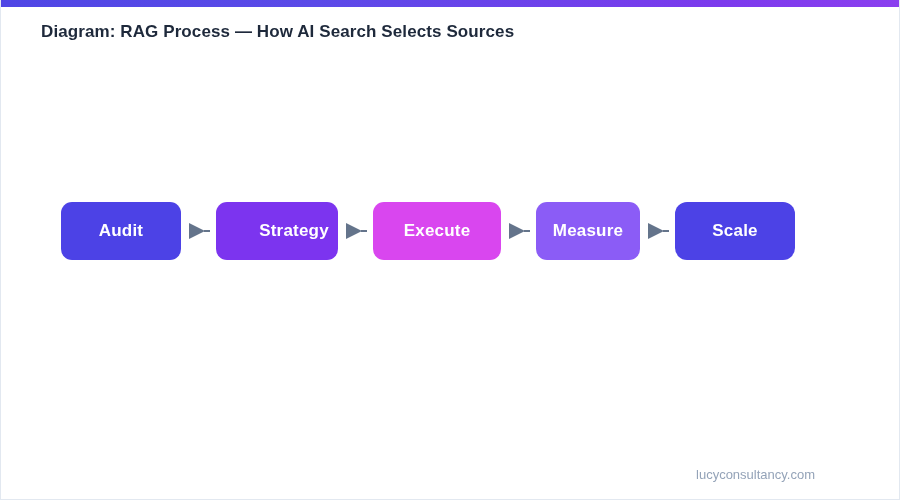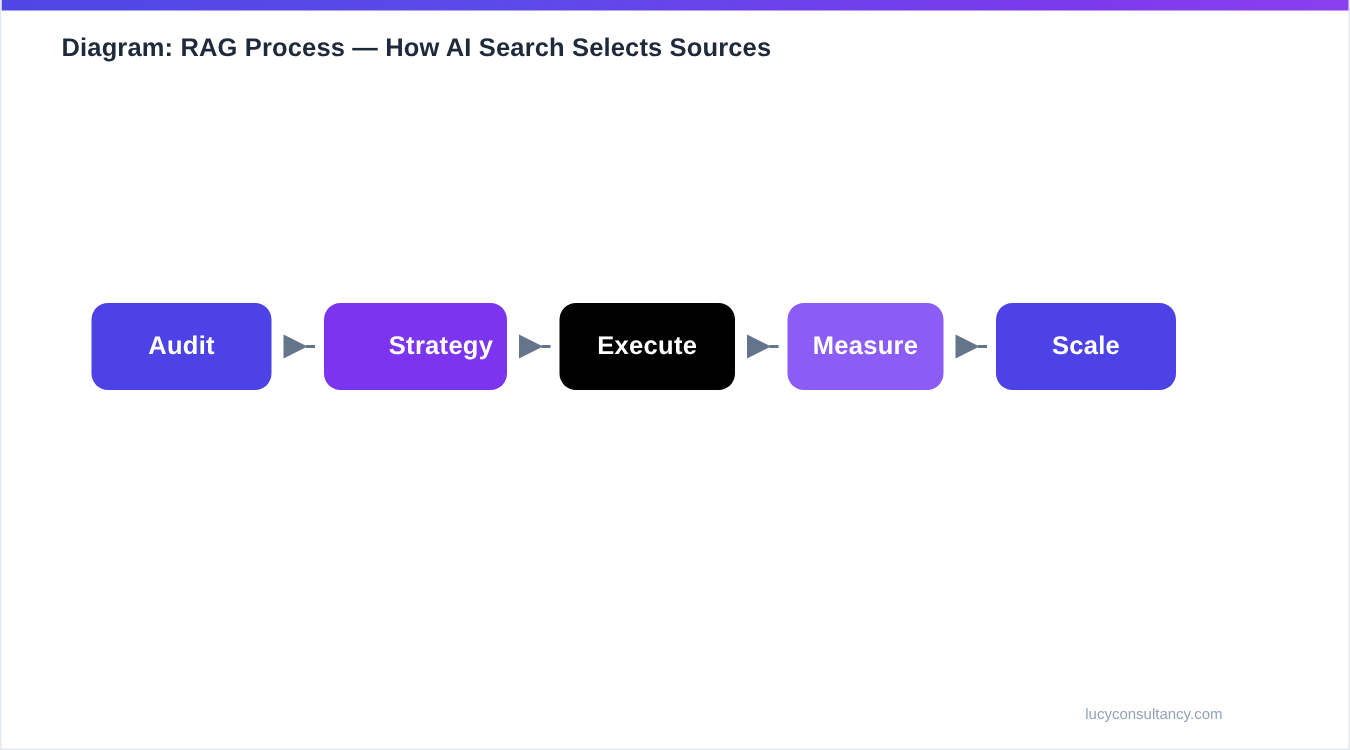--- a/index.html
+++ b/index.html
@@ -87,21 +87,21 @@
 
   .connector svg {
     display: block;
   }
 
   
   #footer {
     position: absolute;
     right: 84px;
     bottom: 17px;
-    font-size: 10px;
+    font-size: 13px;
     color: #94a3b8;
     white-space: nowrap;
   }
 </style>
 </head>
 <body>
 
 <div id="canvas">
 
   <div id="accent-bar"></div>
@@ -120,38 +120,38 @@
       </div>
       <div class="node" style="background: rgb(124, 52, 239); width: 122px; padding-left: 48px;">
         <span class="node-label">Strategy</span>
       </div>
       <div class="connector">
         <svg width="26" height="22" viewBox="0 0 26 22">
           <path d="M3 3 L19 11 L3 19 Z" fill="#64748b"></path>
           <rect x="18" y="10" width="6" height="2" fill="#64748b"></rect>
         </svg>
       </div>
-      <div class="node" style="background: #000000; width: 117px;">
+      <div class="node" style="background: #d946ef; width: 128px;">
         <span class="node-label">Execute</span>
       </div>
       <div class="connector">
         <svg width="26" height="22" viewBox="0 0 26 22">
           <path d="M3 3 L19 11 L3 19 Z" fill="#64748b"></path>
           <rect x="18" y="10" width="6" height="2" fill="#64748b"></rect>
         </svg>
       </div>
       <div class="node" style="background: rgb(139, 92, 246); width: 104px;">
         <span class="node-label">Measure</span>
       </div>
       <div class="connector">
         <svg width="26" height="22" viewBox="0 0 26 22">
           <path d="M3 3 L19 11 L3 19 Z" fill="#64748b"></path>
           <rect x="18" y="10" width="6" height="2" fill="#64748b"></rect>
         </svg>
       </div>
-      <div class="node" style="background: rgb(76, 66, 230); width: 120px;">
+      <div class="node" style="background: rgb(76, 66, 230); width: 120px; border-radius: 12px;">
         <span class="node-label">Scale</span>
       </div>
     </div>
 
   <div id="footer">lucyconsultancy.com</div>
 
 </div>
 
 </body></html>

